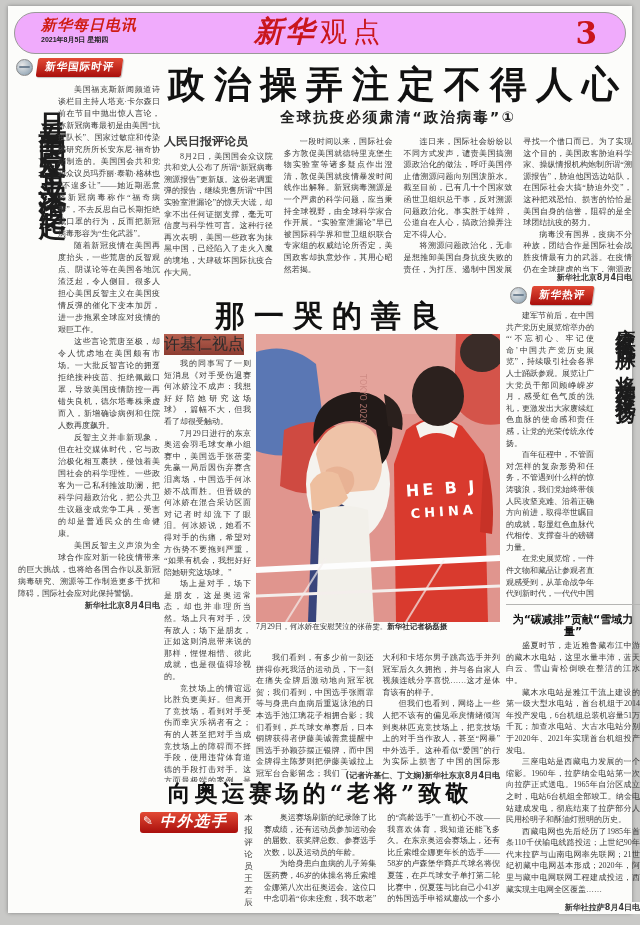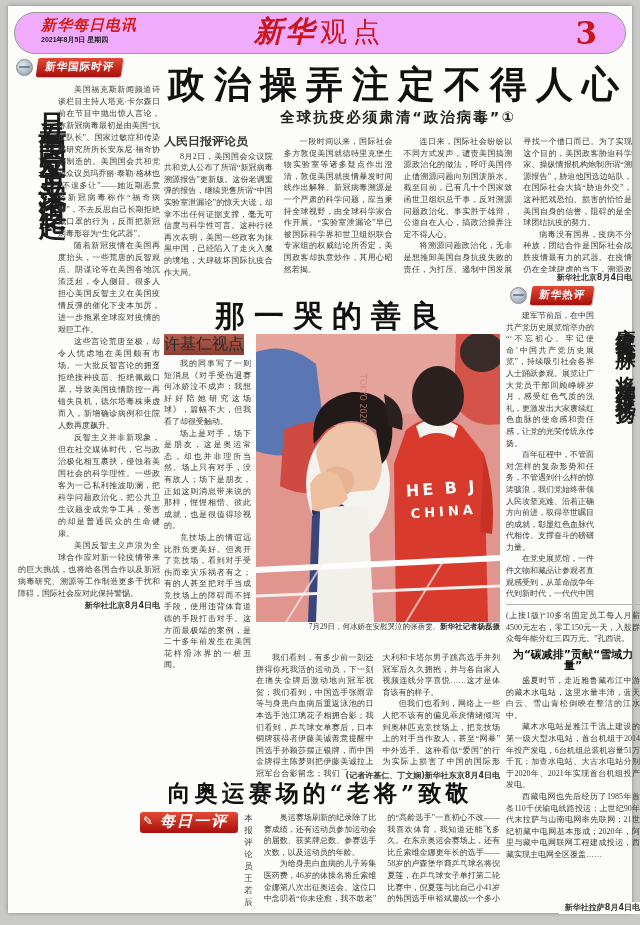--- a/index.html
+++ b/index.html
@@ -36,21 +36,21 @@
   .left-strip-body{font-size:8px;line-height:12px;}
   .left-vtitle{float:left;width:40px;height:468px;font-size:28px;letter-spacing:9px;padding-top:6px;}
   
   .main-h1{text-align:center;font-weight:bold;font-size:37px;letter-spacing:9px;color:#111;font-family:"DejaVu Serif",serif;white-space:nowrap;}
   .main-sub{text-align:center;font-weight:bold;font-size:14.5px;letter-spacing:2px;color:#222;font-family:"DejaVu Sans",sans-serif;}
   .cols4{column-count:4;column-gap:11px;height:146px;}
   .byline-main{font-weight:bold;font-size:12px;text-indent:0 !important;margin-bottom:3px !important;font-family:"DejaVu Sans",sans-serif;}
   
   .feat-h1{text-align:center;font-weight:bold;font-size:30px;letter-spacing:9px;color:#111;font-family:"DejaVu Serif",serif;}
   .cols2{column-count:2;column-gap:9px;height:130px;}
-  .caption{font-size:7.5px;color:#333;display:flex;justify-content:flex-end;}
+  .caption{font-size:7.5px;color:#333;display:flex;justify-content:flex-start;}
   .caption b{font-family:"DejaVu Sans",sans-serif;}
   
   .hot-vtitle{width:42px;height:286px;font-size:20px;letter-spacing:4px;padding-top:2px;}
   .divider{border-top:1px solid #b5b5b3;}
   .carbon-h{font-weight:bold;font-size:11px;text-align:center;font-family:"DejaVu Sans",sans-serif;color:#111;margin:4px 0 3px;}
   
   .daily-h1{text-align:center;font-weight:bold;font-size:23px;letter-spacing:4px;color:#111;font-family:"DejaVu Serif",serif;white-space:nowrap;}
   .cols3{column-count:3;column-gap:11px;height:102px;}
   .daily-tagrow{display:flex;align-items:flex-start;gap:6px;margin-bottom:4px;break-inside:avoid;}
   .daily-tag{flex:0 0 auto;background:linear-gradient(#e24a35,#a90f0c);color:#fff;font-weight:bold;font-style:italic;
@@ -106,20 +106,21 @@
       </div>
       <span class="endline">新华社北京8月4日电</span>
     </div>
 
     <div class="abs feat-h1" style="left:156px;top:290px;width:336px;">那一哭的善良</div>
     <div class="abs" style="left:156px;top:328px;">
       <span class="tag brown" style="display:inline-block;">许基仁视点</span>
     </div>
     <div class="abs body-text clip" style="left:156px;top:352px;width:87px;height:424px;">
       <p>我的同事写了一则短消息《对手受伤退赛 何冰娇泣不成声：我想好好陪她研究这场球》，篇幅不大，但我看了却很受触动。</p>
+      <p>7月29日进行的东京奥运会羽毛球女单小组赛中，美国选手张蓓雯先赢一局后因伤弃赛含泪离场，中国选手何冰娇不战而胜。但晋级的何冰娇在混合采访区面对记者时却流下了眼泪。何冰娇说，她看不得对手的伤痛，希望对方伤势不要拖到严重，“如果有机会，我想好好陪她研究这场球。”</p>
       <p>场上是对手，场下是朋友，这是奥运常态，却也并非理所当然。场上只有对手，没有敌人；场下是朋友，正如这则消息带来说的那样，惺惺相惜、彼此成就，也是很值得珍视的。</p>
       <p>竞技场上的情谊远比胜负更美好。但离开了竞技场，看到对手受伤而幸灾乐祸者有之；有的人甚至把对手当成竞技场上的障碍而不择手段，使用违背体育道德的手段打击对手。这方面最极端的案例，是二十多年前发生在美国花样滑冰界的一桩丑闻。</p>
 
     </div>
 
     <div class="abs" style="left:248px;top:328px;width:244px;height:288px;">
       <svg class="photo" width="244" height="288" viewBox="0 0 244 288">
         <rect width="244" height="288" fill="#e0958e"></rect>
         <rect y="0" width="244" height="80" fill="#e4a39b"></rect>
 
@@ -176,34 +177,34 @@
         <p>建军节前后，在中国共产党历史展览馆举办的“‘不忘初心、牢记使命’中国共产党历史展览”，持续吸引社会各界人士踊跃参观。展览让广大党员干部回顾峥嵘岁月，感受红色气质的洗礼，更激发出大家赓续红色血脉的使命感和责任感，让党的光荣传统永传扬。</p>
         <p>百年征程中，不管面对怎样的复杂形势和任务，不管遇到什么样的惊涛骇浪，我们党始终带领人民攻坚克难、沿着正确方向前进，取得举世瞩目的成就，彰显红色血脉代代相传、支撑奋斗的磅礴力量。</p>
         <p>在党史展览馆，一件件文物和藏品让参观者直观感受到，从革命战争年代到新时代，一代代中国共产党人不懈奋斗、艰苦奋斗的精神。它们展现了我们党的梦想和追求、情怀和担当、牺牲和奉献，汇聚成我们党的红色血脉。</p>
 
       </div>
       <div class="vtitle hot-vtitle">赓续红色血脉，将光荣传统永传扬</div>
     </div>
 
     <div class="abs divider" style="left:498px;top:598px;width:134px;"></div>
     <div class="abs body-text clip" style="left:498px;top:604px;width:134px;height:304px;">
-      <p style="text-indent:0;">(上接1版)“10多名固定员工每人月薪4500元左右，零工150元一天，入股群众每年能分红三四万元。”孔西说。</p>
       <div class="carbon-h">为“碳减排”贡献“雪域力量”</div>
       <p>盛夏时节，走近雅鲁藏布江中游的藏木水电站，这里水量丰沛，蓝天白云、雪山青松倒映在整洁的江水中。</p>
       <p>藏木水电站是雅江干流上建设的第一级大型水电站，首台机组于2014年投产发电，6台机组总装机容量51万千瓦；加查水电站、大古水电站分别于2020年、2021年实现首台机组投产发电。</p>
+      <p>三座电站是西藏电力发展的一个缩影。1960年，拉萨纳金电站第一次向拉萨正式送电。1965年自治区成立之时，电站6台机组全部竣工。纳金电站建成发电，彻底结束了拉萨部分人民用松明子和酥油灯照明的历史。</p>
       <p>西藏电网也先后经历了1985年首条110千伏输电线路投运；上世纪90年代末拉萨与山南电网率先联网；21世纪初藏中电网基本形成；2020年，阿里与藏中电网联网工程建成投运，西藏实现主电网全区覆盖……</p>
 
       <span class="endline">新华社拉萨8月4日电</span>
     </div>
 
     <div class="abs daily-h1" style="left:132px;top:772px;width:360px;">向奥运赛场的“老将”致敬</div>
     <div class="abs body-text clip" style="left:132px;top:806px;width:360px;height:102px;">
       <div class="cols3">
         <div class="daily-tagrow">
-          <span class="daily-tag"><span class="pen">✎</span><span>每日一评</span></span>
+          <span class="daily-tag"><span class="pen">✎</span><span>中外选手</span></span>
           <span class="daily-byline">
             <span>本报评论员</span><br>
             <span>王若辰</span>
           </span>
         </div>
         <p>奥运赛场刷新的纪录除了比赛成绩，还有运动员参加运动会的届数、获奖牌总数、参赛选手次数，以及运动员的年龄。</p>
         <p>为给身患白血病的儿子筹集医药费，46岁的体操名将丘索维金娜第八次出征奥运会。这位口中念叨着“你未痊愈，我不敢老”的“高龄选手”一直初心不改——我喜欢体育，我知道还能飞多久。在东京奥运会赛场上，还有比丘索维金娜更年长的选手——58岁的卢森堡华裔乒乓球名将倪夏莲，在乒乓球女子单打第二轮比赛中，倪夏莲与比自己小41岁的韩国选手申裕斌鏖战一个多小时，最终3:4憾负。此前，她曾获欧乒赛冠军并5次赢得奥运会入场券。倪夏莲说，小时候写作文，自己写的理想是“要打世界冠军”，被同学们笑说“太不现实”，热爱运动的她始终不甘心放弃，“怎么没人这么写？理想当然可以是远大的目标！”</p>
 
       </div>
     </div>

